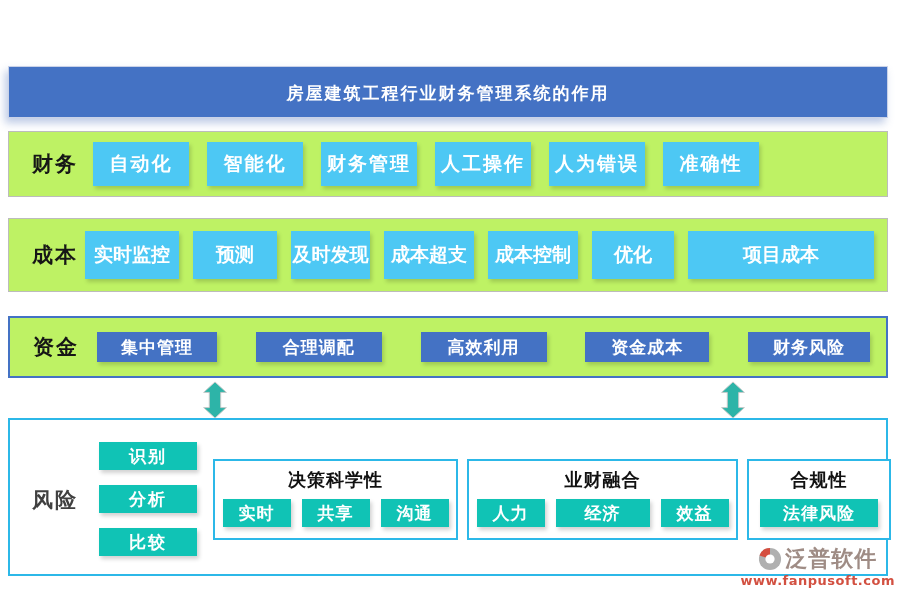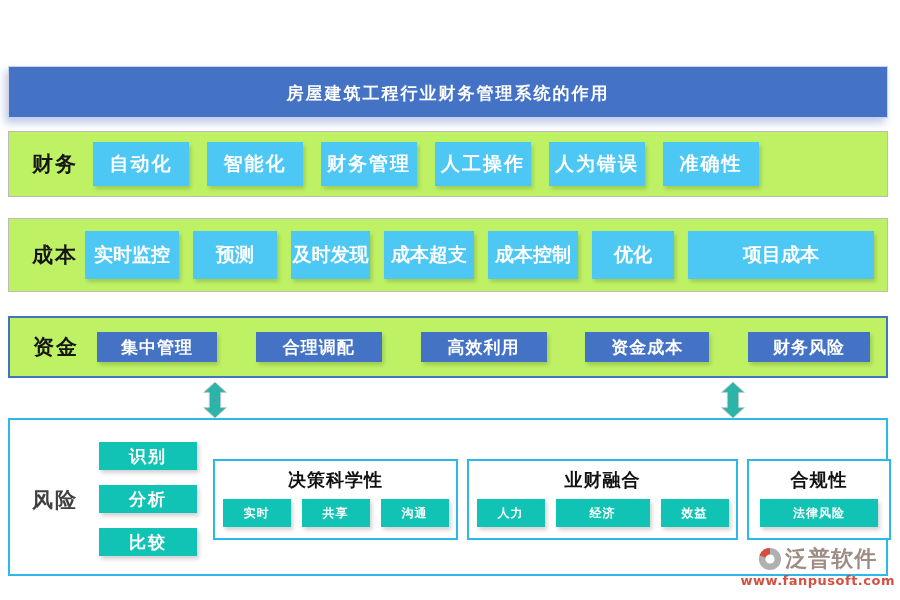--- a/index.html
+++ b/index.html
@@ -68,21 +68,21 @@
   .risk-col{position:absolute;left:89px;top:22px;display:flex;flex-direction:column;gap:15px;}
   .risk-col .btn{width:98px;height:28px;font-size:17px;letter-spacing:2px;}
 
   .group{position:absolute;top:39px;height:81px;border:2px solid #2cb8e8;box-sizing:border-box;
          display:flex;flex-direction:column;align-items:center;background:#fff;}
   .g1{left:203px;width:245px;}
   .g2{left:457px;width:271px;}
   .g3{left:737px;width:144px;}
   .group-title{font-size:18px;font-weight:bold;color:#111;margin-top:7px;letter-spacing:1px;}
   .group-btns{display:flex;gap:11px;margin-top:7px;}
-  .group .btn{height:28px;font-size:12px;padding:0 13px;letter-spacing:1px;min-width:68px;}
+  .group .btn{height:28px;font-size:17px;padding:0 13px;letter-spacing:1px;min-width:68px;}
   .g2 .btn:nth-child(2){min-width:94px;}
   .g3 .btn{min-width:118px;}
 
   
   .watermark{position:absolute;right:5px;top:544px;display:flex;flex-direction:column;
              align-items:center;opacity:.92;z-index:5;}
   .wm-row{display:flex;align-items:center;gap:3px;}
   .wm-brand{font-size:22px;font-weight:bold;color:#97837b;letter-spacing:1px;}
   .wm-url{font-size:13px;font-weight:bold;color:#cf4231;letter-spacing:.5px;margin-top:-1px;}
 </style>

